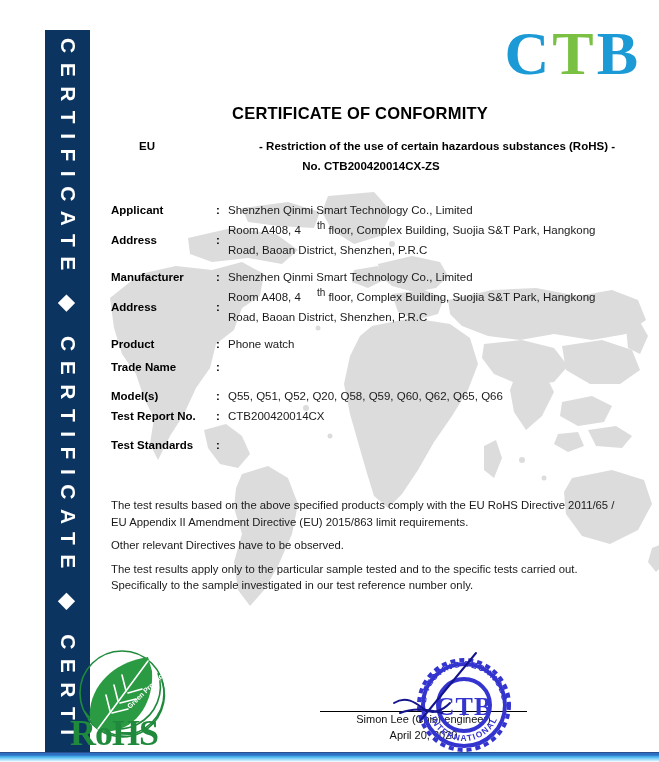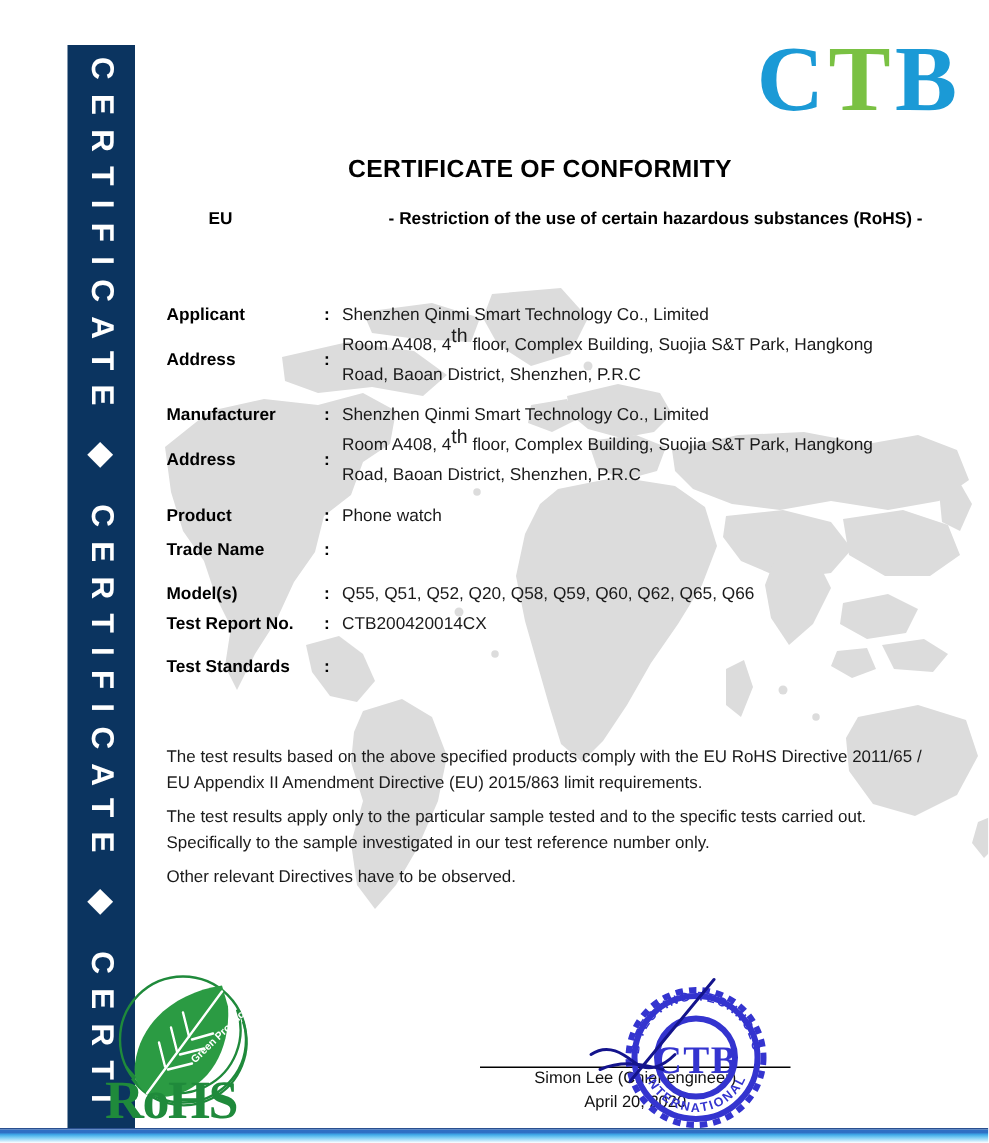--- a/index.html
+++ b/index.html
@@ -177,23 +177,24 @@
     color: #000000;
     line-height: 20px;
   }
   .row-value {
     flex: 1 1 auto;
     font-size: 11.5px;
     color: #1a1a1a;
     line-height: 20px;
   }
   .row-value sup {
-    font-size: 13px;
+    font-size: 10px;
     vertical-align: super;
     line-height: 0;
+    margin-left: 16px;
   }
   .row.two-line .row-label { line-height: 20px; padding-top: 10px; }
   .row.two-line .row-colon { line-height: 20px; padding-top: 10px; }
   .gap-sm { height: 7px; }
   .gap-md { height: 9px; }
   .gap-xs { height: 3px; }
   .row-value .cont-line { display: block; }
 
   
   #paragraphs {
@@ -337,20 +338,21 @@
   </div>
 
   <div id="content">
 
     <div id="doc-title">CERTIFICATE OF CONFORMITY</div>
 
     <div class="subtitle-row" id="subtitle-line1">
       <span id="subtitle-eu">EU</span>
       <span id="subtitle-restriction">- Restriction of the use of certain hazardous substances (RoHS) -</span>
     </div>
+    <div class="subtitle-row" id="subtitle-number">No. CTB200420014CX-ZS</div>
 
     <div id="details">
 
       <div class="row">
         <div class="row-label">Applicant</div>
         <div class="row-colon">:</div>
         <div class="row-value">Shenzhen Qinmi Smart Technology Co., Limited</div>
       </div>
 
       <div class="row two-line">
@@ -412,22 +414,22 @@
 
       <div class="row">
         <div class="row-label">Test Standards</div>
         <div class="row-colon">:</div>
       </div>
 
     </div>
 
     <div id="paragraphs">
       <p>The test results based on the above specified products comply with the EU RoHS Directive 2011/65 / EU Appendix II Amendment Directive (EU) 2015/863 limit requirements.</p>
+      <p>Other relevant Directives have to be observed.</p>
       <p>The test results apply only to the particular sample tested and to the specific tests carried out. Specifically to the sample investigated in our test reference number only.</p>
-      <p>Other relevant Directives have to be observed.</p>
     </div>
 
   </div>
 
   <svg id="rohs-logo" viewBox="0 0 120 110" xmlns="http://www.w3.org/2000/svg">
     <g fill="none" stroke="#1f8a3b" stroke-width="1.6">
       <circle cx="60" cy="48" r="42"></circle>
       <path d="M22 66 A42 42 0 0 0 96 28"></path>
       <path d="M26 74 A42 42 0 0 0 100 36"></path>
     </g>

